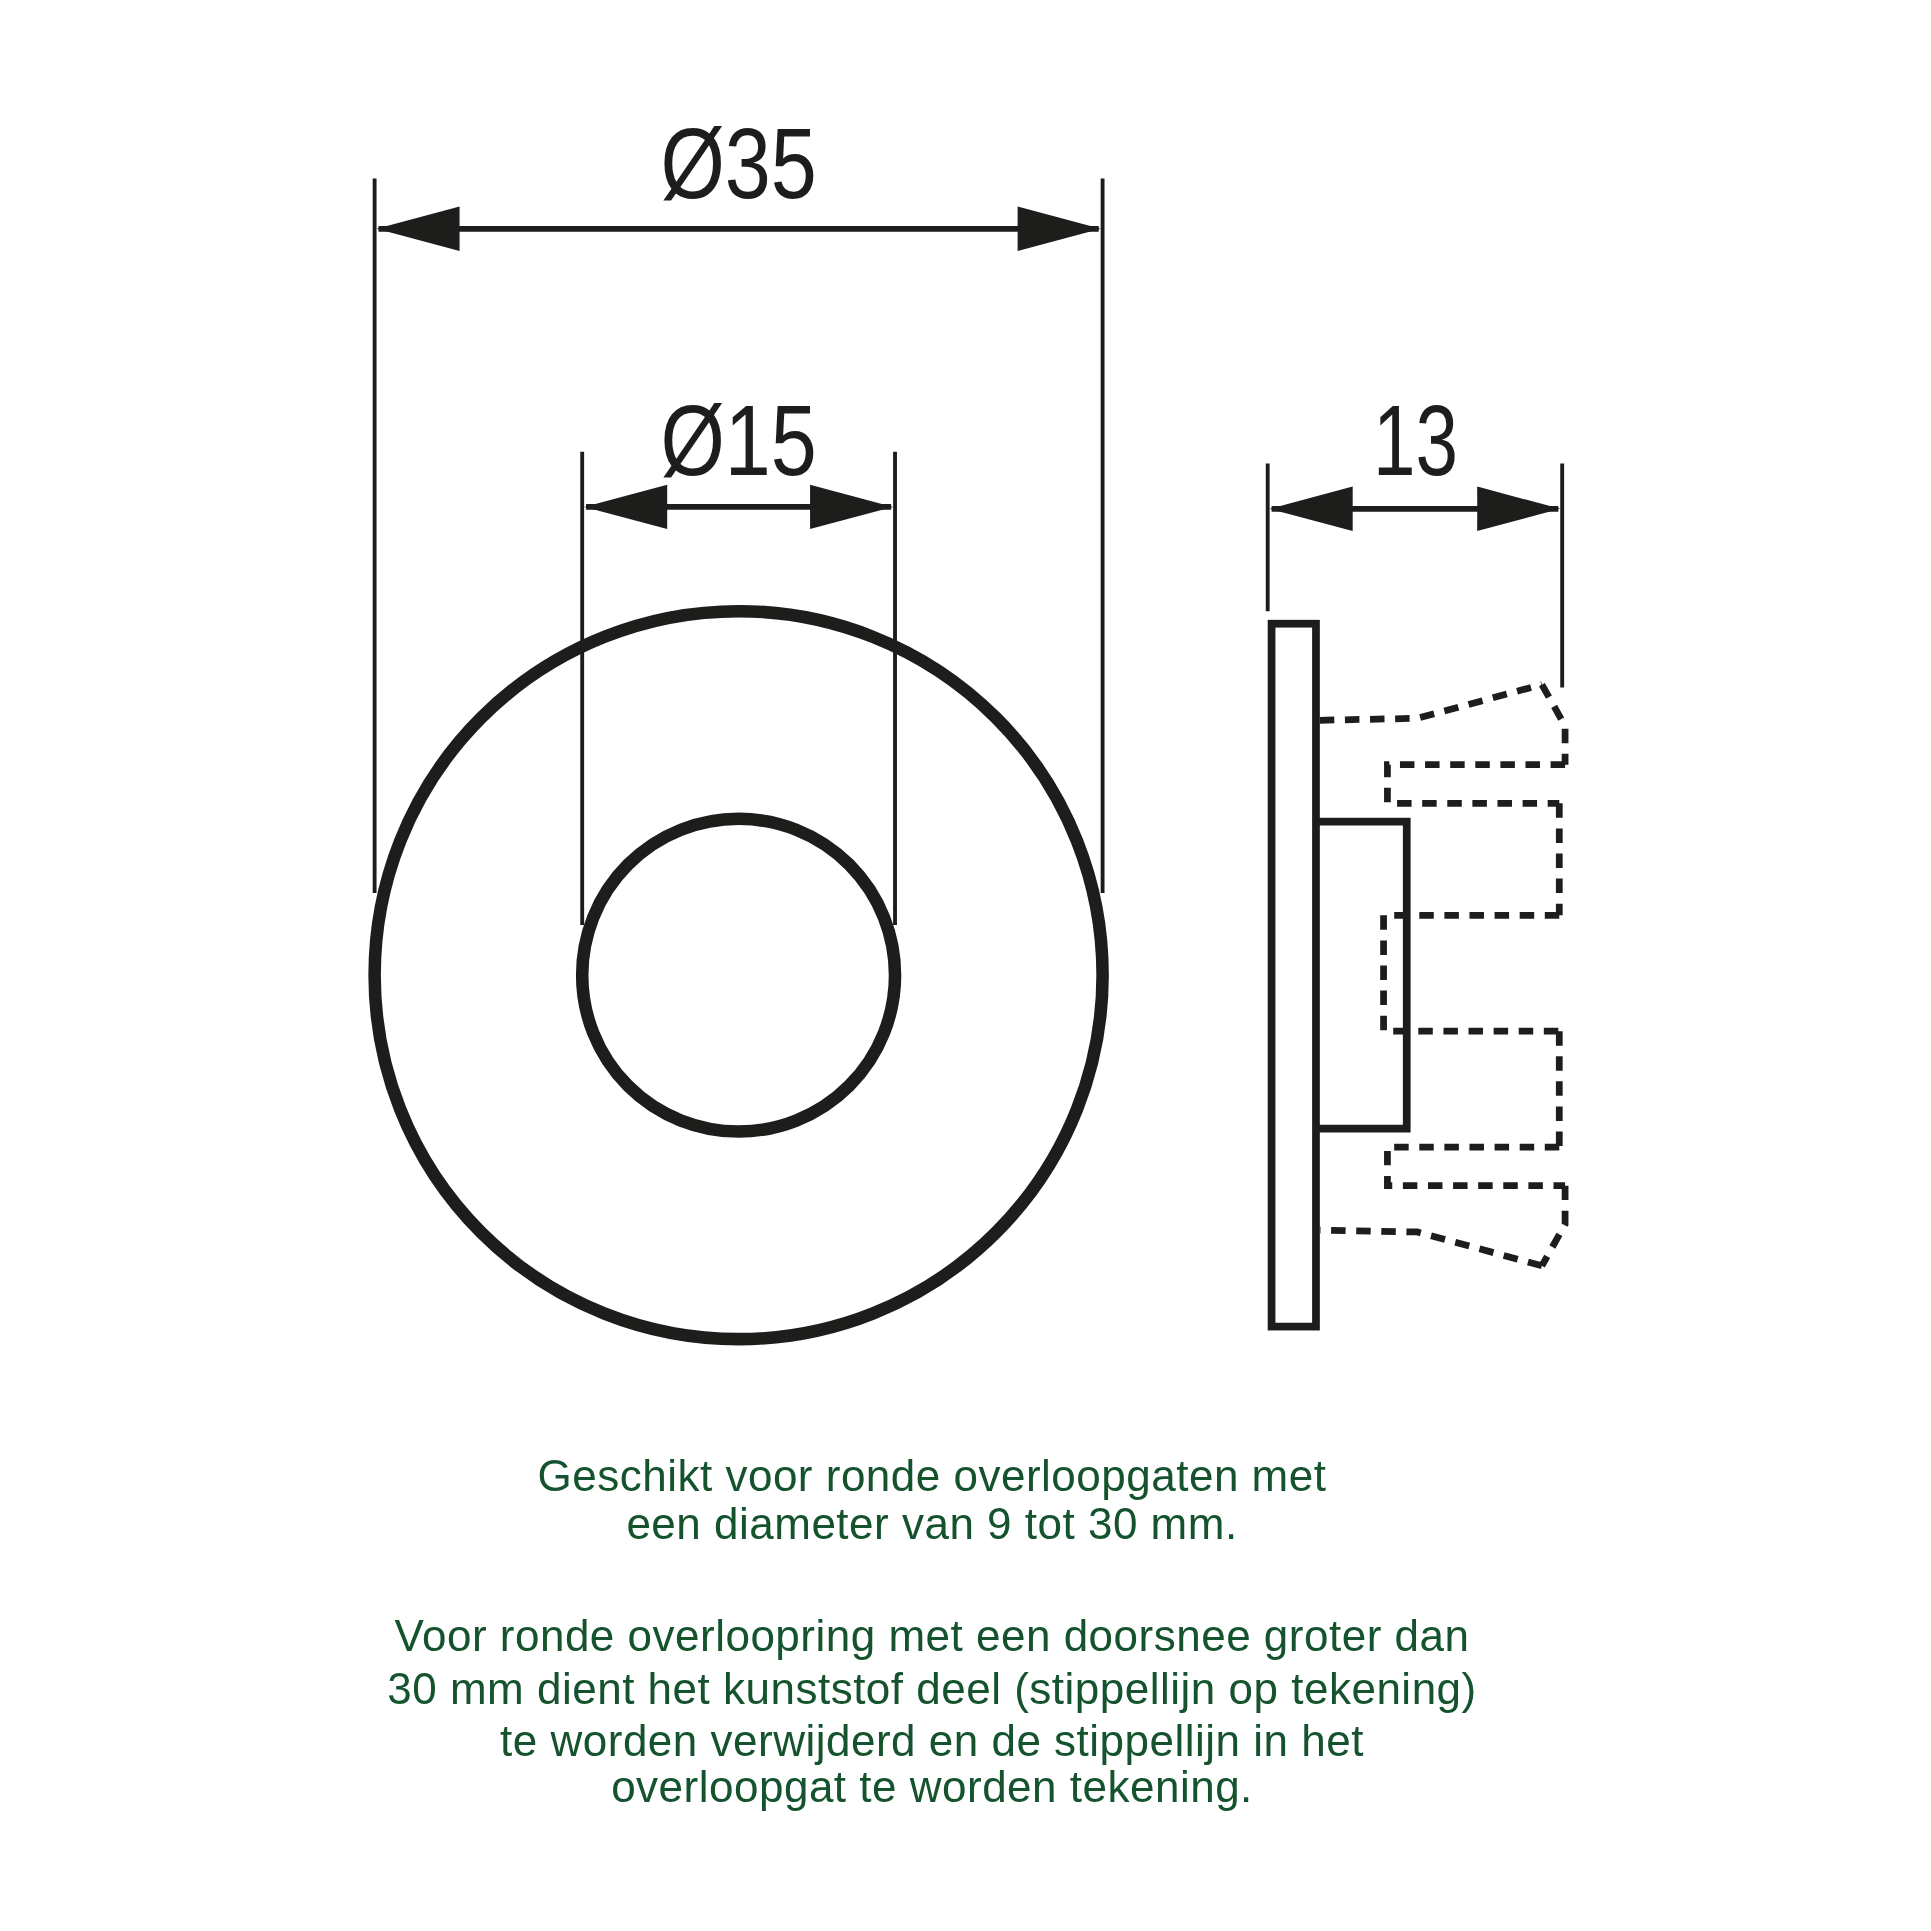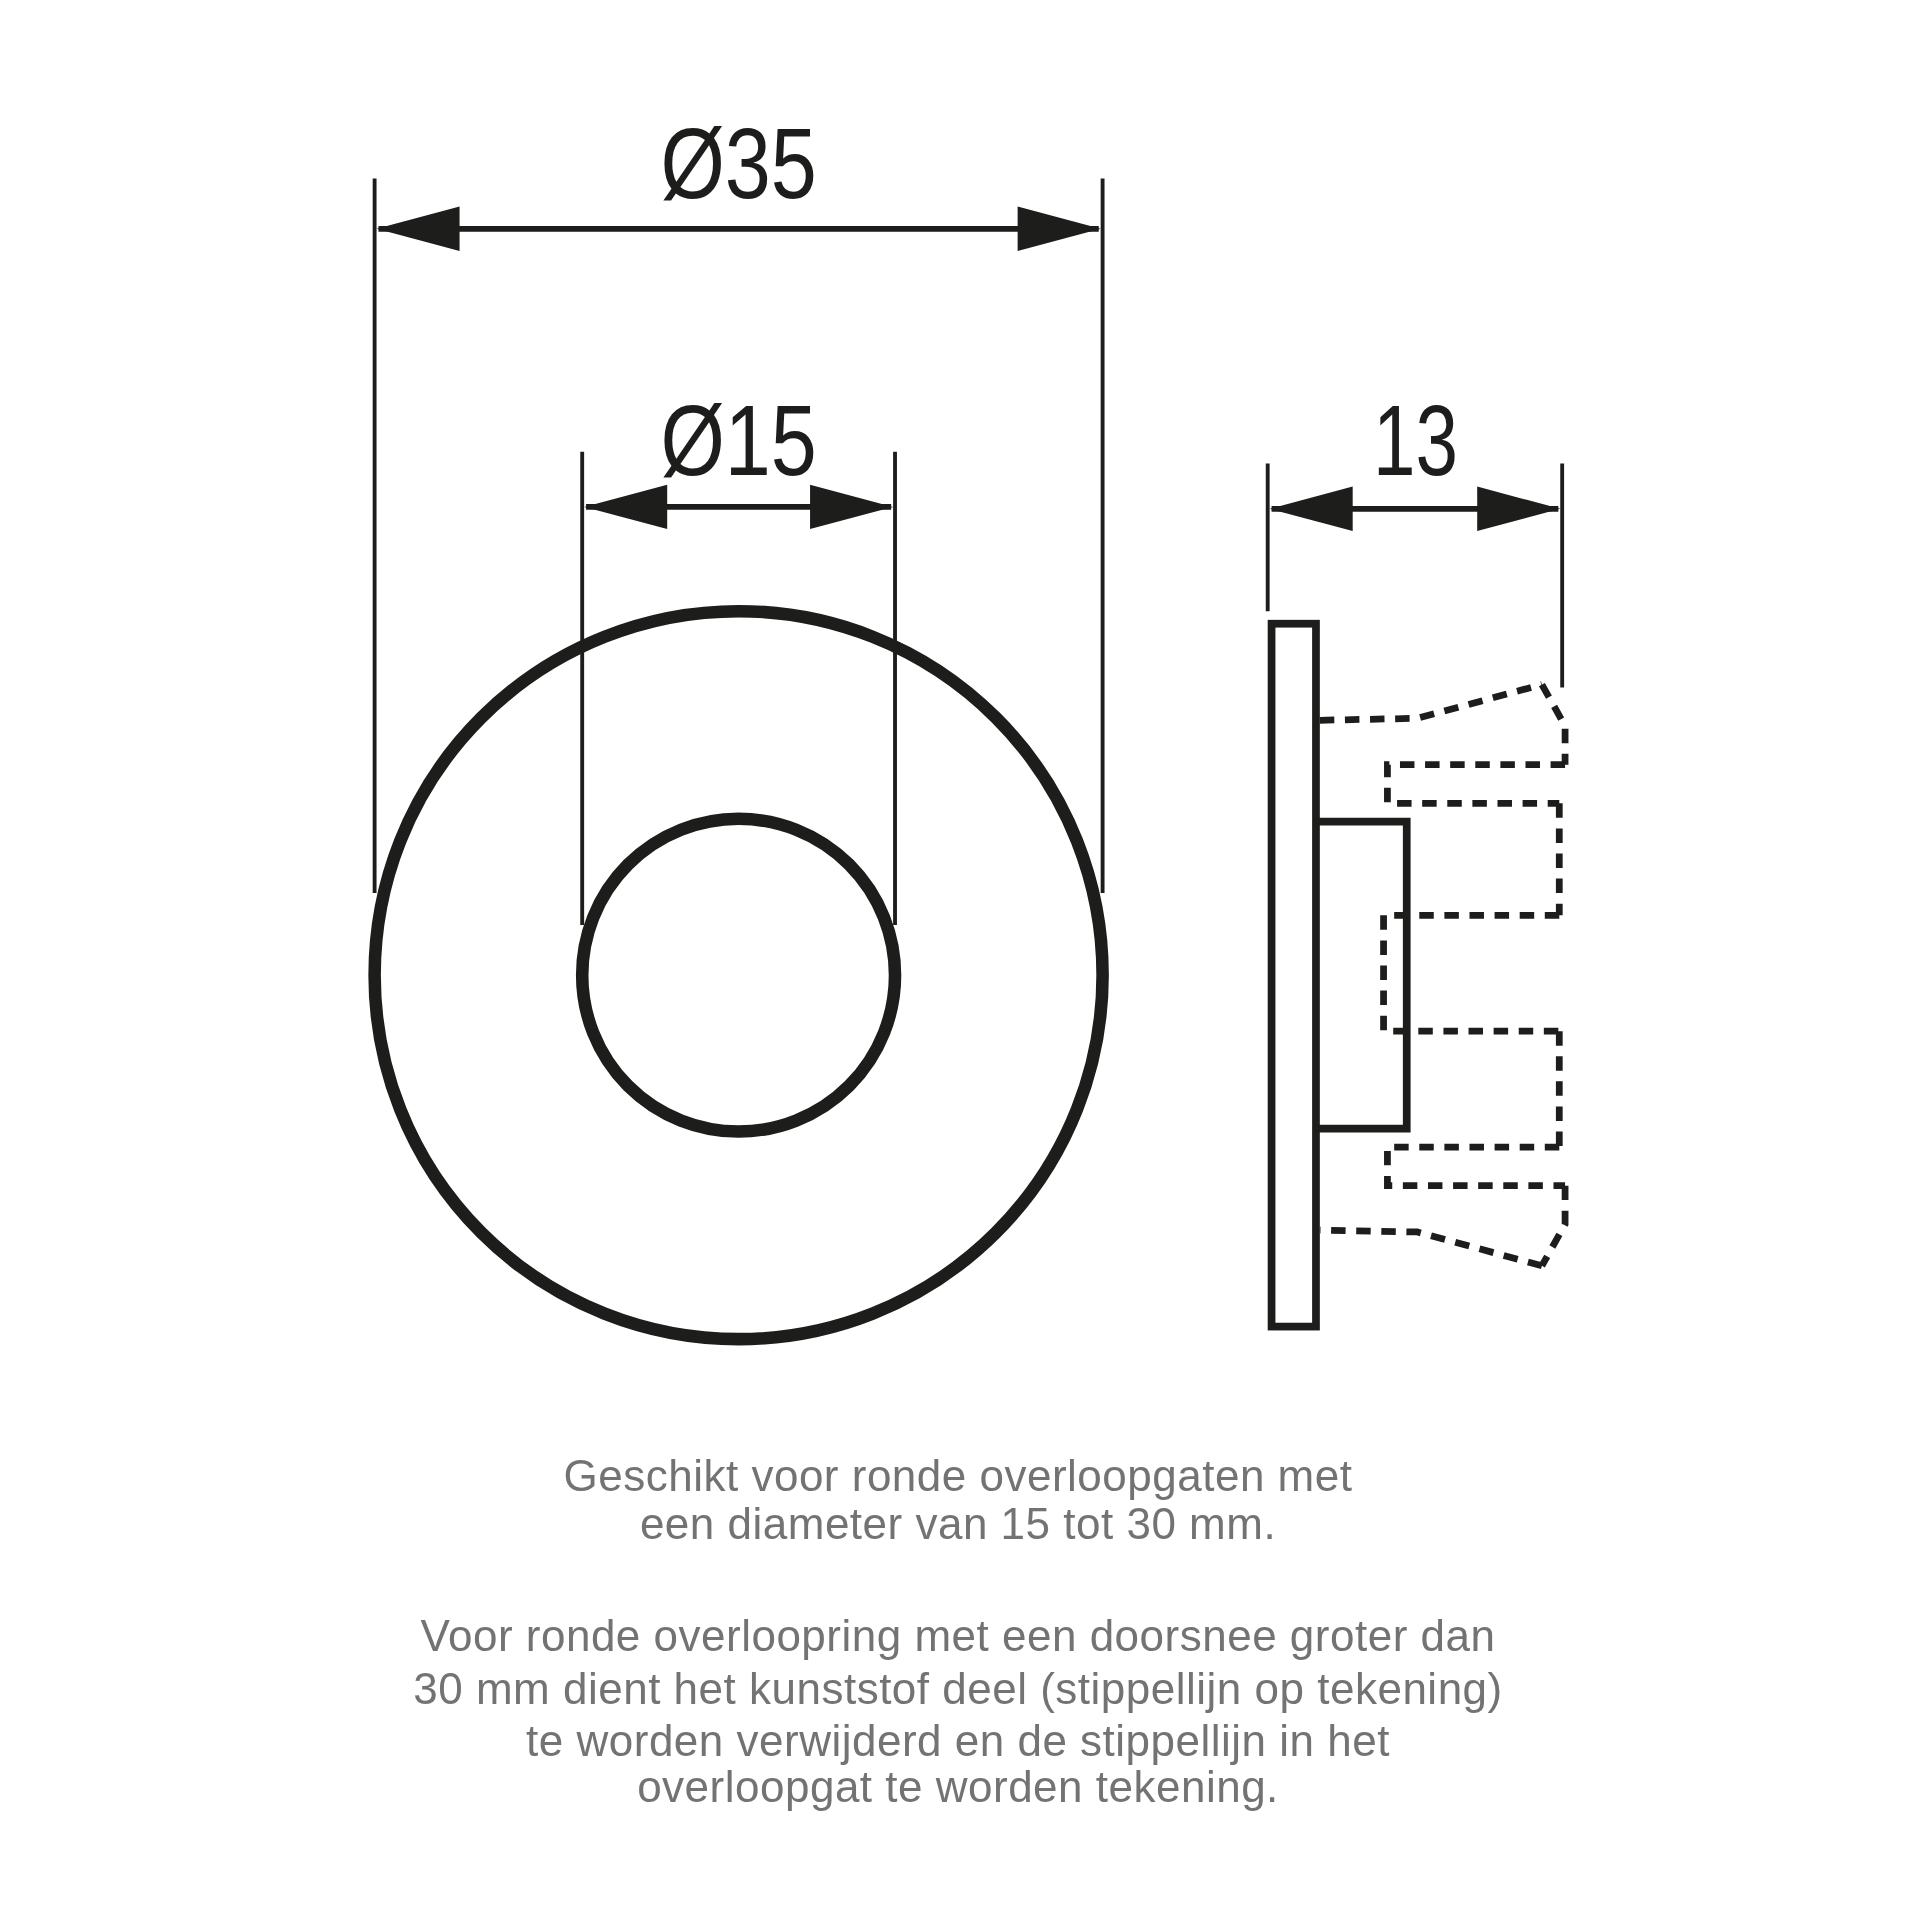--- a/index.html
+++ b/index.html
@@ -22,26 +22,26 @@
     width: 1931px;
     height: 1931px;
   }
   .dim-label {
     font-family: "Liberation Sans", sans-serif;
     font-size: 104px;
     fill: #1d1d1b;
   }
   .note-line {
     position: absolute;
-    left: 958px;
+    left: 932px;
     transform: translateX(-50%);
     white-space: nowrap;
     font-size: 44px;
     line-height: 50px;
-    color: #737373;
+    color: #14532d;
     letter-spacing: 0.5px;
   }
 </style>
 </head>
 <body>
 
 <div class="page">
 
   <svg class="drawing-svg" viewBox="0 0 2000 2000">
 
@@ -93,21 +93,21 @@
         <path d="M 1615 1188 H 1437 V 1228 H 1621"></path>
 
         <path d="M 1621 1228 L 1621 1268 L 1597 1311"></path>
         <path d="M 1597 1311 L 1468 1276 L 1367 1274"></path>
       </g>
     </g>
   </svg>
 
   <div>
     <div class="note-line" style="top:1451px">Geschikt voor ronde overloopgaten met</div>
-    <div class="note-line" style="top:1499px">een diameter van 15 tot 30 mm.</div>
+    <div class="note-line" style="top:1499px">een diameter van 9 tot 30 mm.</div>
     <div class="note-line" style="top:1611px">Voor ronde overloopring met een doorsnee groter dan</div>
     <div class="note-line" style="top:1664px">30 mm dient het kunststof deel (stippellijn op tekening)</div>
     <div class="note-line" style="top:1716px">te worden verwijderd en de stippellijn in het</div>
     <div class="note-line" style="top:1762px">overloopgat te worden tekening.</div>
   </div>
 
 </div>
 
 
 </body></html>

